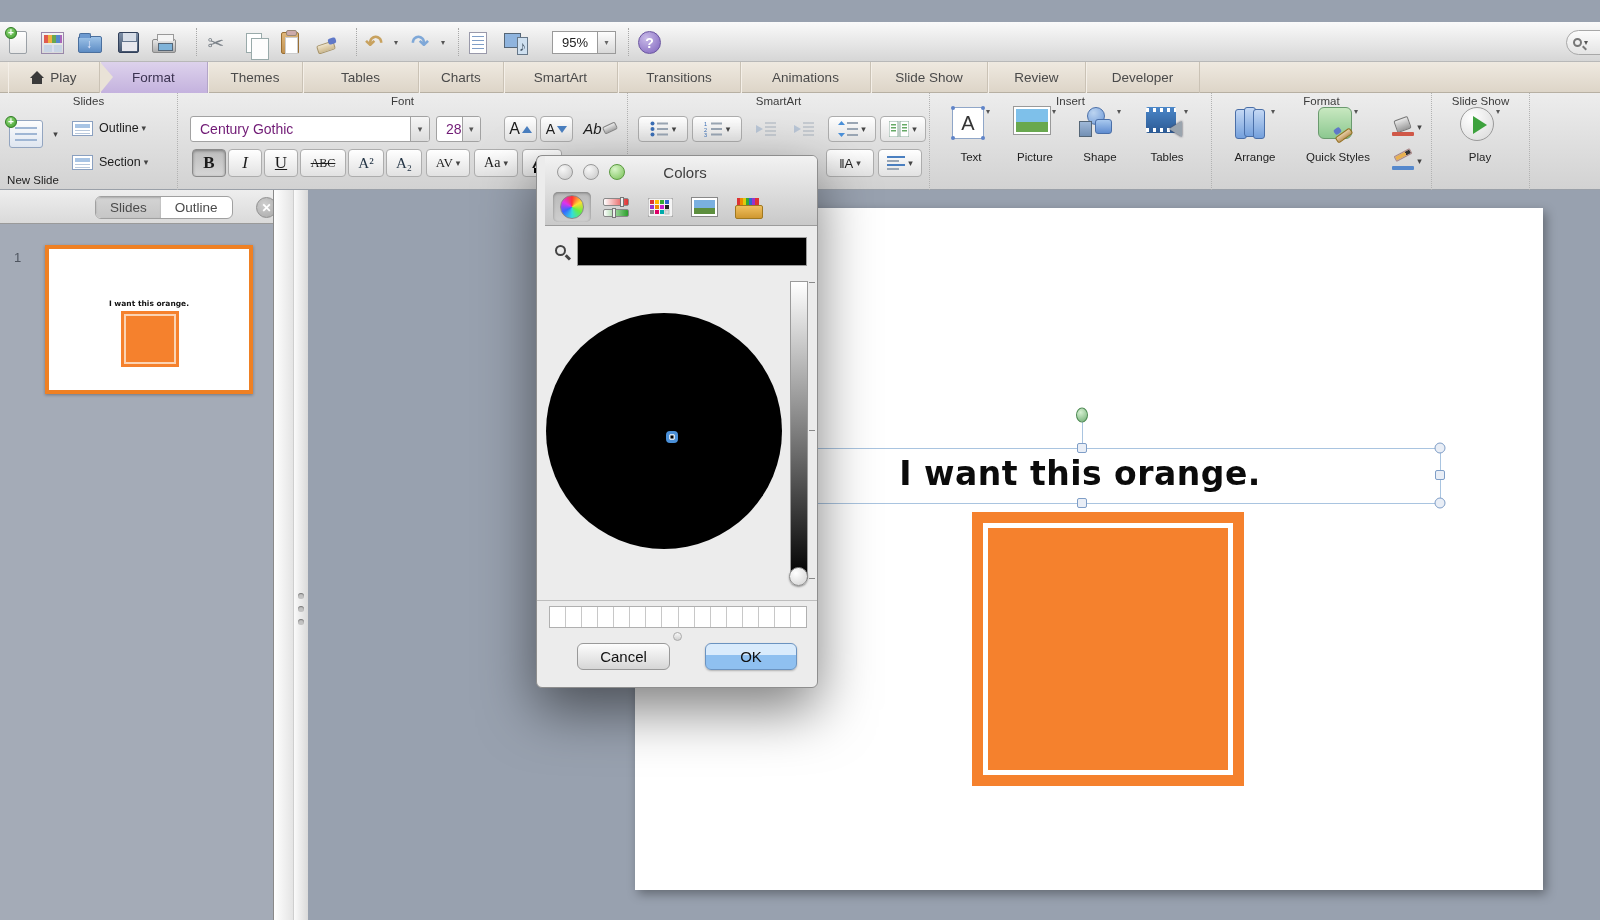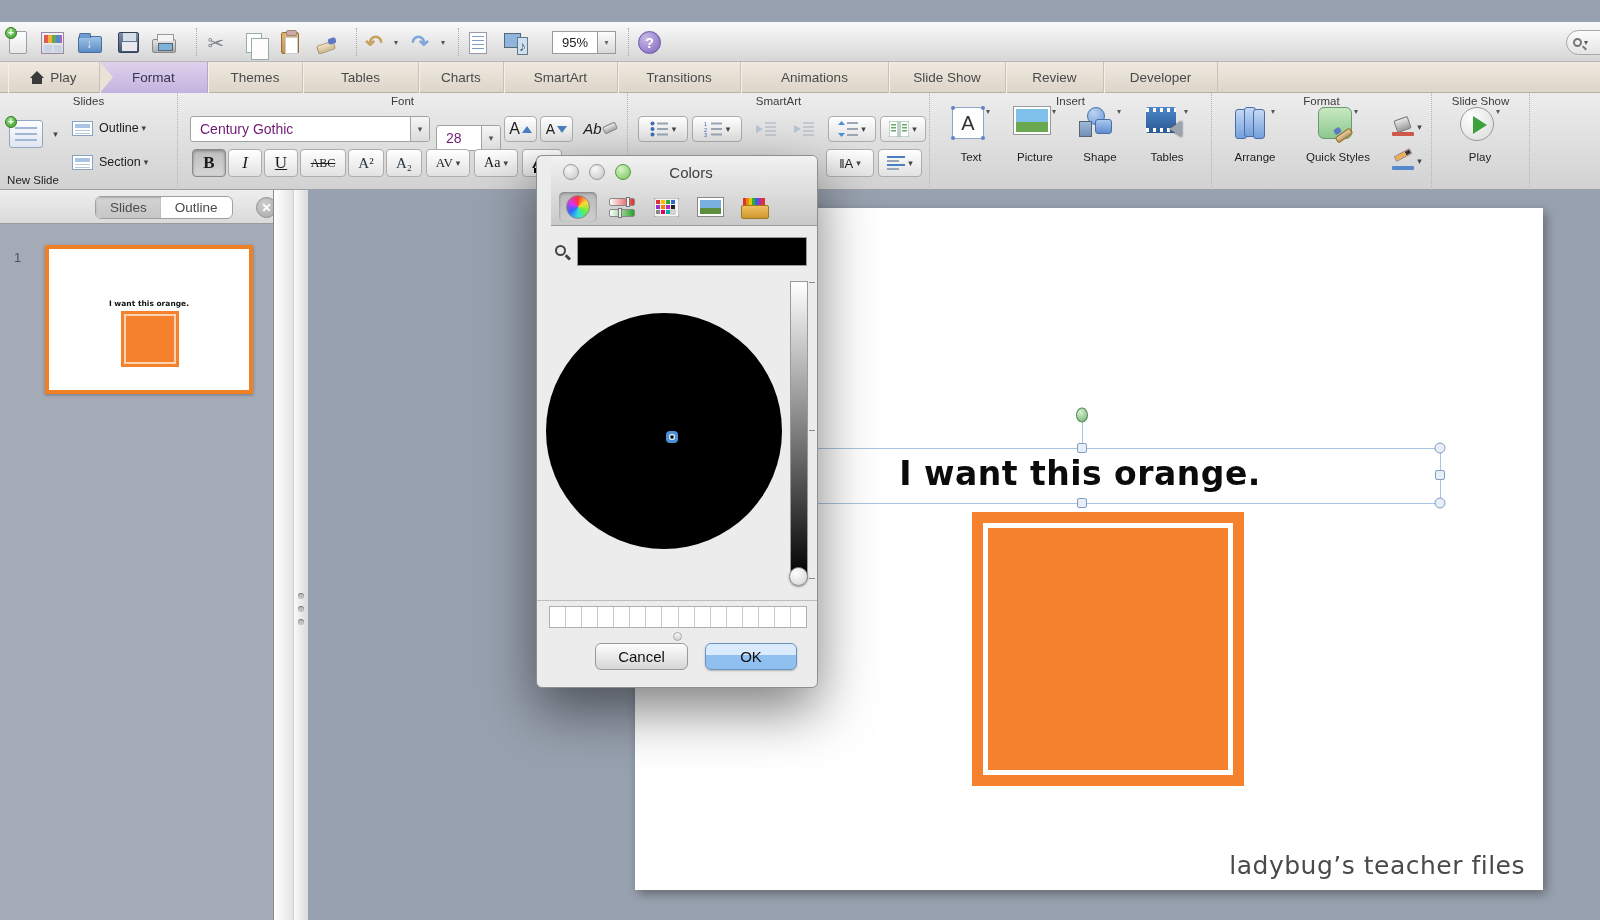--- a/index.html
+++ b/index.html
@@ -165,21 +165,21 @@
   .h-rot { position:absolute; width:12px; height:15px; background:radial-gradient(circle at 35% 30%, #d6f0d2, #6fae73); border:1px solid #4d8a52; border-radius:50%; transform:translate(-50%,-50%); }
   .slide-title { position:absolute; left:85px; top:246px; width:720px; text-align:center;
     font-family:"DejaVu Sans", sans-serif; font-weight:800; font-size:33px; color:#0b0b0b; letter-spacing:.5px; }
   .orange-sq { position:absolute; left:337px; top:304px; width:272px; height:274px; background:#f5812d; }
   .orange-sq .inner { position:absolute; inset:11px; border:5px solid #fff; }
   .credit { position:absolute; right:18px; bottom:10px; font-family:"DejaVu Sans", sans-serif; font-size:25px; color:#4a4a4a; letter-spacing:.5px; }
 
   
   .dialog { position:absolute; left:536px; top:155px; width:282px; height:533px; background:#ececec;
     border:1px solid #8e8e8e; border-radius:6px; box-shadow:0 22px 55px rgba(0,0,0,.5); z-index:50; overflow:hidden; }
-  .dlg-head { position:absolute; left:14px; top:0; width:100%; height:70px; background:linear-gradient(#f2f2f2,#c9c9c9); border-bottom:1px solid #9c9c9c; }
+  .dlg-head { position:absolute; left:8px; top:0; width:100%; height:70px; background:linear-gradient(#f2f2f2,#c9c9c9); border-bottom:1px solid #9c9c9c; }
   .dlg-title { position:absolute; left:0; top:8px; width:100%; text-align:center; font-size:15px; color:#3e3e3e; }
   .dtl { position:absolute; top:8px; width:16px; height:16px; border-radius:50%; border:1px solid #999;
     background:radial-gradient(circle at 35% 30%, #f7f7f7, #c6c6c6); }
   .dtl.green { background:radial-gradient(circle at 35% 30%, #d8f5c8, #77c055); border-color:#5a9a3f; }
   .dtool { position:absolute; top:36px; width:38px; height:30px; display:flex; align-items:center; justify-content:center; border-radius:5px; }
   .dtool.sel { background:linear-gradient(#b9b9b9,#cfcfcf); box-shadow:inset 0 1px 3px rgba(0,0,0,.35); }
   .wheel-sm { width:24px; height:24px; border-radius:50%;
     background:conic-gradient(#f33,#fd3,#6e4,#3dd,#36f,#d3e,#f33); filter:blur(.4px); border:1px solid #888; }
   .sliders-sm { width:26px; height:19px; display:flex; flex-direction:column; justify-content:space-between; }
   .sliders-sm .tr { height:8px; border:1px solid #888; border-radius:2px; position:relative; }
@@ -202,21 +202,21 @@
     background:linear-gradient(#ffffff,#000000); }
   .dlg-slider .thumbk { position:absolute; left:-2px; bottom:-8px; width:19px; height:19px; border-radius:50%;
     background:radial-gradient(circle at 35% 30%, #ffffff, #d0d0d0); border:1px solid #8a8a8a; box-shadow:0 1px 2px rgba(0,0,0,.4); }
   .tick { position:absolute; left:272px; width:6px; height:0; border-top:1px solid #8a8a8a; }
   .dlg-div { position:absolute; left:0; top:444px; width:282px; border-top:1px solid #bdbdbd; }
   .swatches { position:absolute; left:12px; top:450px; width:258px; height:22px; display:flex; border:1px solid #b0b0b0; background:#dcdcdc; }
   .swatches i { flex:1; background:#fff; border-right:1px solid #c8c8c8; }
   .swatches i:last-child { border-right:none; }
   .dlg-knob { position:absolute; left:136px; top:476px; width:9px; height:9px; border-radius:50%; background:linear-gradient(#f8f8f8,#d0d0d0); border:1px solid #aaa; }
   .dbtn { position:absolute; top:487px; height:27px; border-radius:6px; display:flex; align-items:center; justify-content:center; font-size:15px; color:#111; }
-  .dbtn.cancel { left:58px; width:93px; background:linear-gradient(#fdfdfd,#d6d6d6); border:1px solid #999; }
+  .dbtn.cancel { left:40px; width:93px; background:linear-gradient(#fdfdfd,#d6d6d6); border:1px solid #999; }
   .dbtn.ok { left:168px; width:92px; background:linear-gradient(#d9ebfc 0 45%, #8fc0f0 45% 100%); border:1px solid #6b93c0; box-shadow:0 1px 2px rgba(0,0,0,.25); }
 </style>
 </head>
 <body>
 
 <div class="app">
 
 
   <div class="toolbar">
     <div class="ticon" style="left:4px">
@@ -297,21 +297,21 @@
       </div>
     <div class="tab" style="width:85px">
         <span>Charts</span>
       </div>
     <div class="tab" style="width:114px">
         <span>SmartArt</span>
       </div>
     <div class="tab" style="width:123px">
         <span>Transitions</span>
       </div>
-    <div class="tab" style="width:148px">
+    <div class="tab" style="width:130px">
         <span>Animations</span>
       </div>
     <div class="tab" style="width:117px">
         <span>Slide Show</span>
       </div>
     <div class="tab" style="width:98px">
         <span>Review</span>
       </div>
     <div class="tab" style="width:114px">
         <span>Developer</span>
@@ -338,21 +338,21 @@
         <span style="font-size:12.5px;margin-left:6px">Section</span>
       </div>
     </div>
 
     <div class="rgroup" style="width:450px">
       <div class="rlabel">Font</div>
       <div class="combo" style="left:12px;top:23px;width:240px">
         <div class="val">Century Gothic</div>
           <div class="arr">▾</div>
       </div>
-      <div class="combo" style="left:258px;top:32px;width:65px">
+      <div class="combo" style="left:258px;top:23px;width:45px">
         <div class="val">28</div>
           <div class="arr">▾</div>
       </div>
       <div class="btn" style="left:326px;top:23px;width:33px;height:26px;font-size:16px">
           <span>A</span>
           <span class="tri-up"></span>
         </div>
       <div class="btn" style="left:362px;top:23px;width:33px;height:26px;font-size:14px">
           <span>A</span>
           <span class="tri-dn"></span>
@@ -581,21 +581,20 @@
         <div class="h-rot" style="left:447px;top:207px"></div>
         <div class="h-sq" style="left:447px;top:240px"></div>
         <div class="h-sq" style="left:447px;top:295px"></div>
         <div class="h-ci" style="left:805px;top:240px"></div>
         <div class="h-sq" style="left:805px;top:267px"></div>
         <div class="h-ci" style="left:805px;top:295px"></div>
         <div class="slide-title">I want this orange.</div>
         <div class="orange-sq">
             <div class="inner"></div>
           </div>
-        <div class="credit">ladybug’s teacher files</div>
       </div>
     </div>
   </div>
 
   <div class="dialog">
     <div class="dlg-head">
       <div class="dtl" style="left:12px"></div>
       <div class="dtl" style="left:38px"></div>
       <div class="dtl green" style="left:64px"></div>
       <div class="dlg-title">Colors</div>

